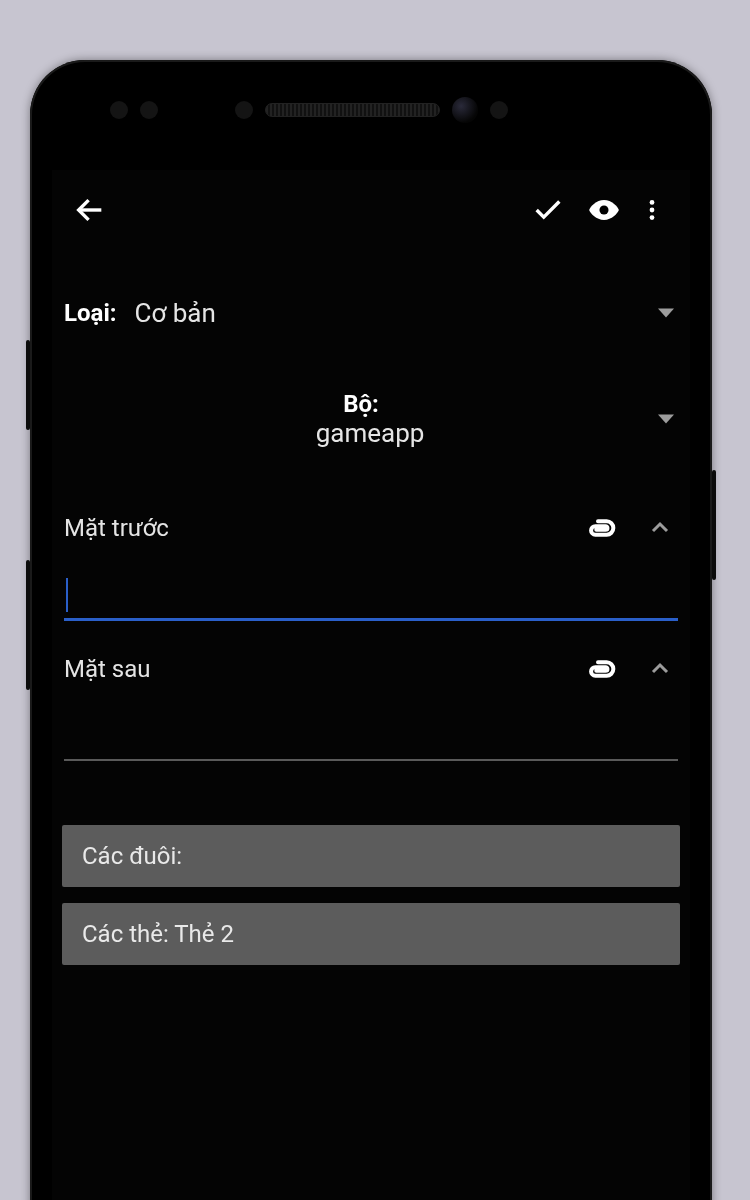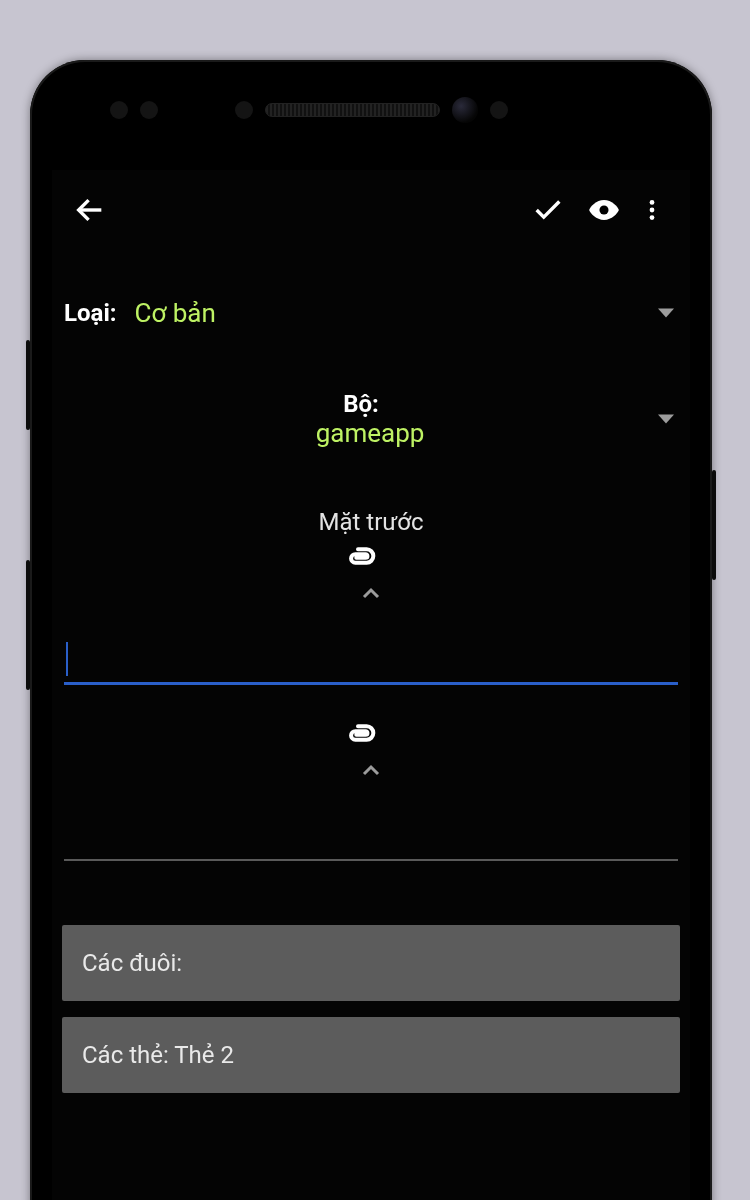--- a/index.html
+++ b/index.html
@@ -42,30 +42,30 @@
   .iconbtn.eye svg { fill: #fff; stroke: none; }
   .iconbtn.more { width: 40px; }
   .iconbtn.more svg { width: 26px; height: 34px; fill:#fff; stroke:none; }
 
   
   .content { padding: 38px 6px 0 6px; }
   .row {
     display: flex; align-items: center; padding: 10px 8px 10px 6px; position: relative;
   }
   .row .label { color: #fff; font-size: 24px; font-weight: 700; margin-right: 18px; }
-  .row .value { color: #bef264; font-size: 26px; font-weight: 400; }
+  .row .value { color: #e5e5e5; font-size: 26px; font-weight: 400; }
   .row .tri {
     position: absolute; right: 10px; top: 50%; transform: translateY(-50%);
     width: 0; height: 0; border-left: 8px solid transparent; border-right: 8px solid transparent;
     border-top: 9px solid #9d9d9d;
   }
   .row + .row { margin-top: 42px; flex-direction: column; }
 
   .field { margin-top: 50px; padding: 0 6px; }
-  .field-head { display: flex; align-items: center; flex-direction: column; }
+  .field-head { display: flex; align-items: center; }
   .field-head .flabel { color: #e4e4e4; font-size: 24px; flex: 1; }
   .attach { width: 40px; height: 40px; display:flex; align-items:center; justify-content:center; margin-right: 22px; cursor:pointer; }
   .attach svg { width: 32px; height: 32px; fill:none; stroke:#fff; stroke-width:3; }
   .collapse { width: 36px; height: 36px; display:flex; align-items:center; justify-content:center; cursor:pointer; }
   .collapse svg { width: 24px; height: 24px; fill:none; stroke:#9c9c9c; stroke-width:3; }
 
   .tinput {
     margin-top: 26px; height: 44px; width: 100%;
     border: none; outline: none; background: transparent; color:#fff;
     font-size: 22px; padding: 0 2px;
@@ -76,21 +76,21 @@
   .caret {
     position: absolute; width: 2px; height: 34px; background: #2a5fc9;
     animation: blink 1s step-end infinite;
   }
   @keyframes blink { 50% { opacity: 0; } }
   .inputwrap { position: relative; }
 
   .chips { margin-top: 64px; padding: 0 4px; }
   .chip {
     background: #5c5c5c; color: #e9e9e9; font-size: 24px;
-    padding: 24px 20px; border-radius: 2px; margin-bottom: 16px; cursor:pointer;
+    padding: 17px 20px; border-radius: 2px; margin-bottom: 16px; cursor:pointer;
   }
 
 </style>
 </head>
 <body>
 
 <div class="frame">
   <div class="sensors">
     <span class="dot side" style="left:80px"></span>
     <span class="dot side" style="left:110px"></span>
@@ -163,20 +163,21 @@
         </div>
         <div class="inputwrap">
           <span class="caret" style="left:2px; top:30px;"></span>
           <input class="tinput" value="" style="">
         </div>
         <div class="underline focus"></div>
       </div>
 
       <div class="field" style="margin-top:28px">
         <div class="field-head">
+          <span class="flabel">Mặt sau</span>
           <span class="attach">
             <svg viewBox="0 0 24 24">
                 <path d="M7 13.5V7a5 5 0 0 1 10 0v8.5a3.2 3.2 0 0 1-6.4 0V7.8a1.4 1.4 0 1 1 2.8 0v7" stroke-linecap="round" transform="rotate(90 12 12)"></path>
               </svg>
           </span>
           <span class="collapse">
             <svg viewBox="0 0 24 24">
                 <path d="M5 15l7-7 7 7"></path>
               </svg>
           </span>

